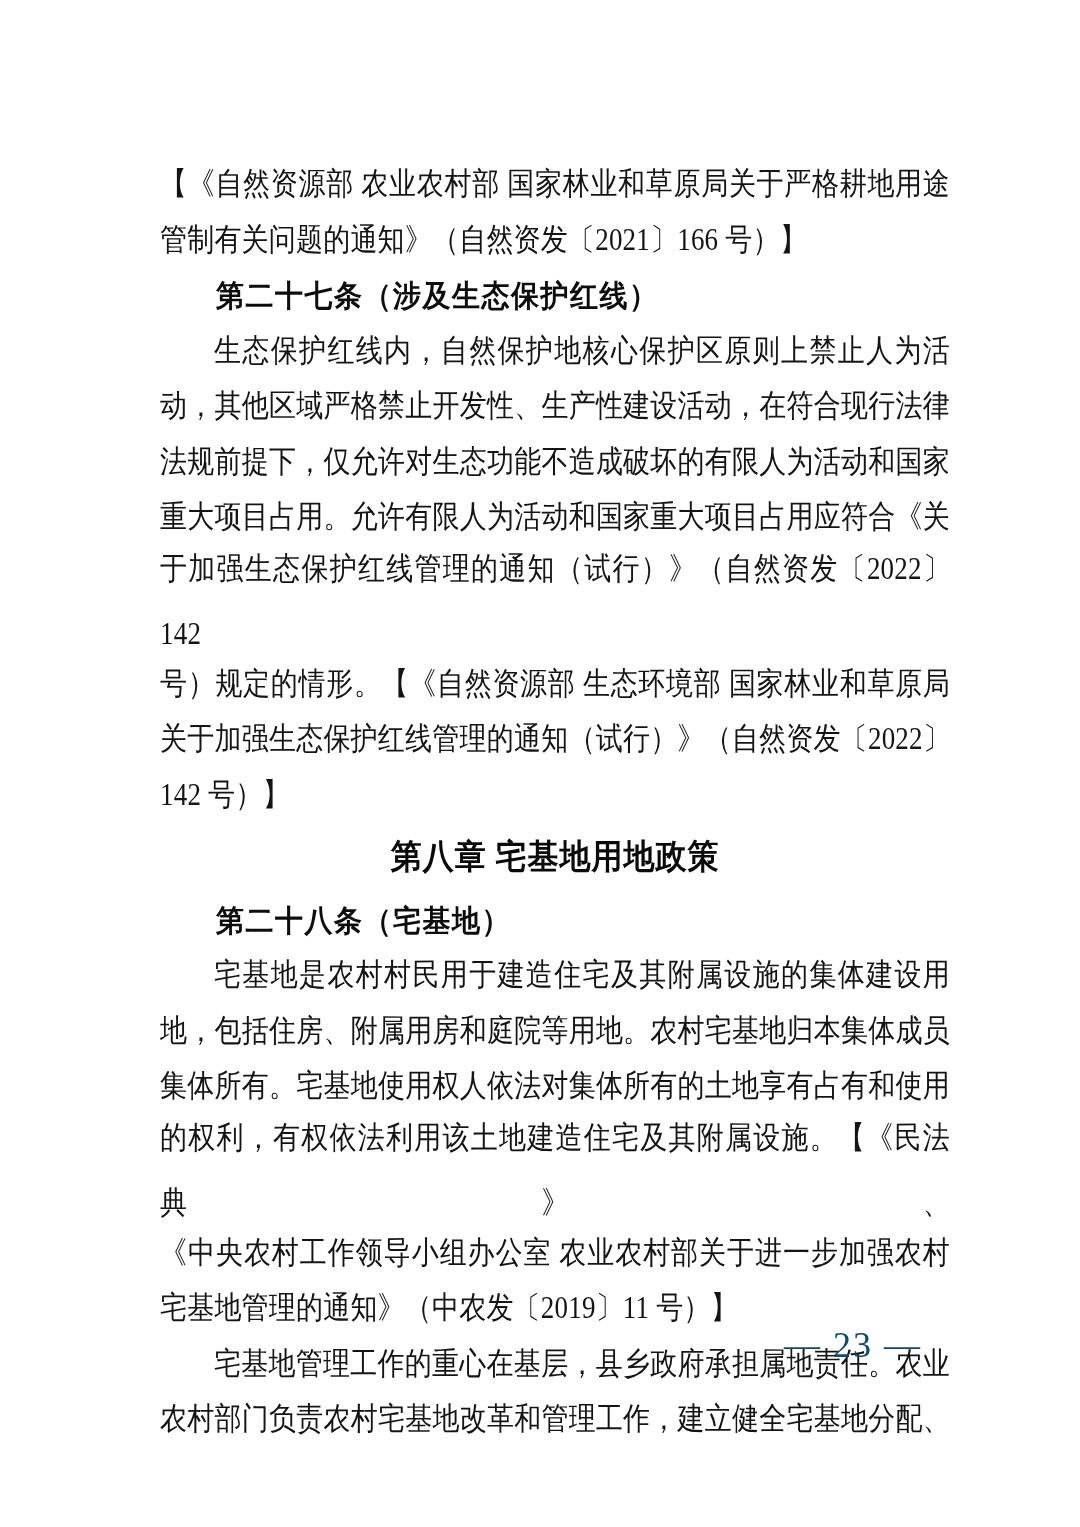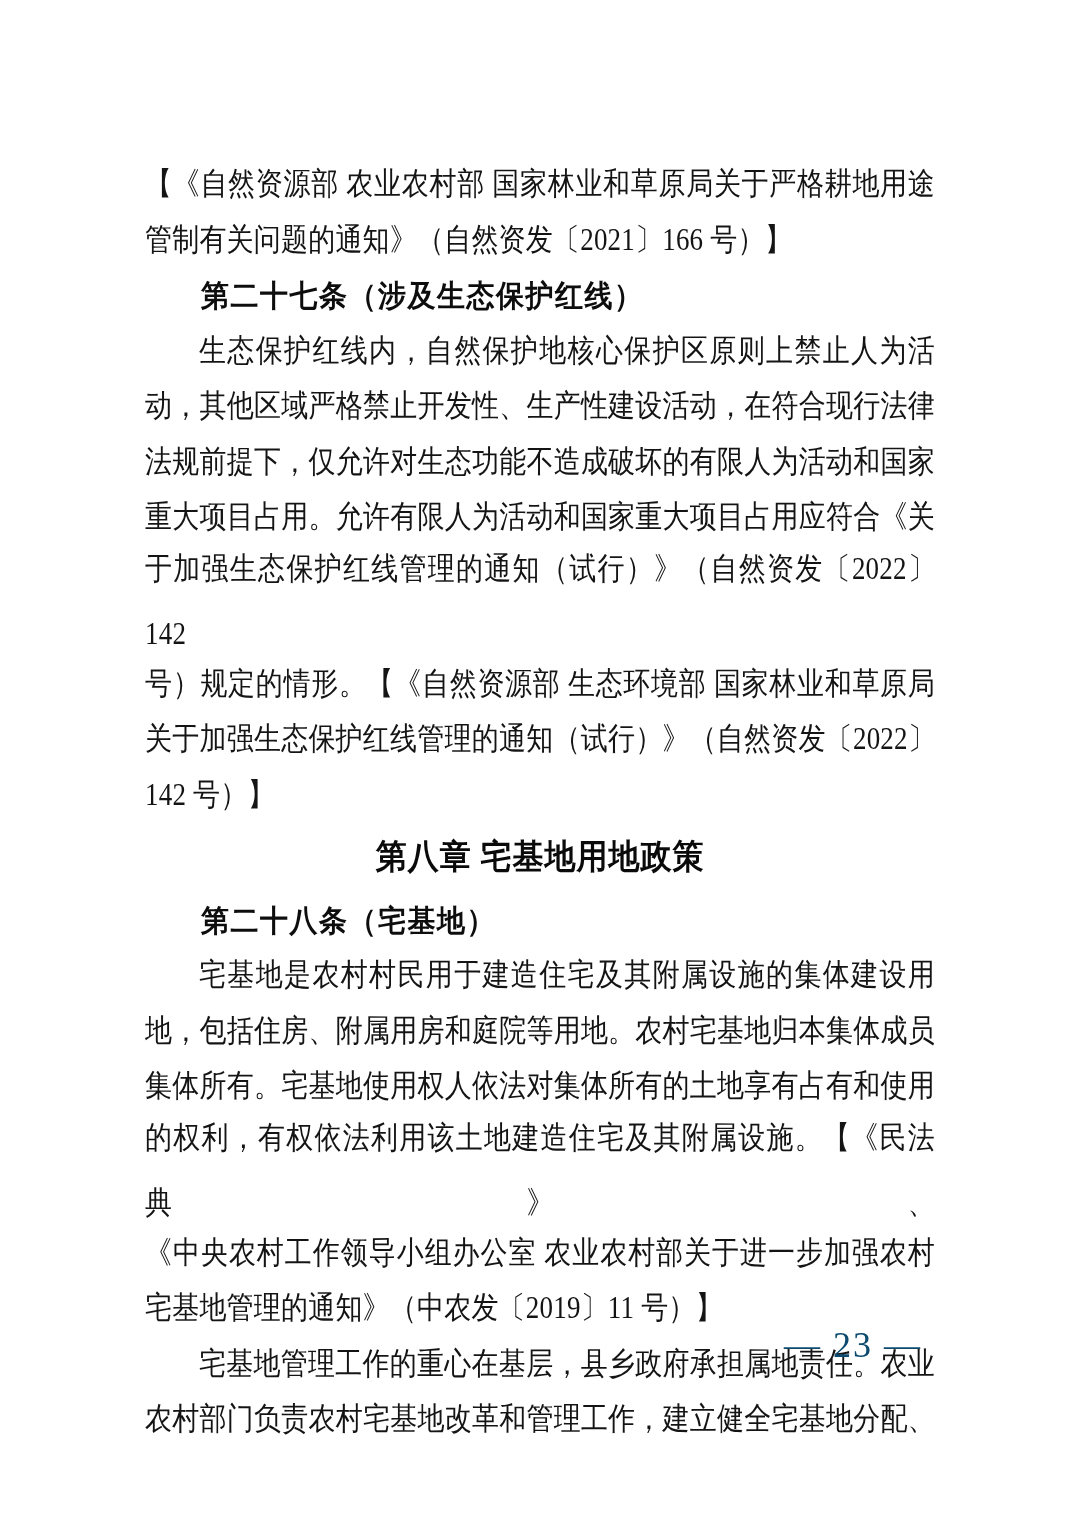--- a/index.html
+++ b/index.html
@@ -11,21 +11,21 @@
     position: relative;
     width: 1080px;
     height: 1527px;
     background: #ffffff;
     overflow: hidden;
     font-family: "Liberation Serif", serif;
     color: #111111;
   }
   .text-block {
     position: absolute;
-    left: 145px;
+    left: 160px;
     top: 157px;
     width: 790px;
   }
   .line {
     font-size: 27px;
     line-height: 55.5px;
     letter-spacing: 0.2px;
     white-space: nowrap;
     transform: scaleY(1.16);
     transform-origin: center;

